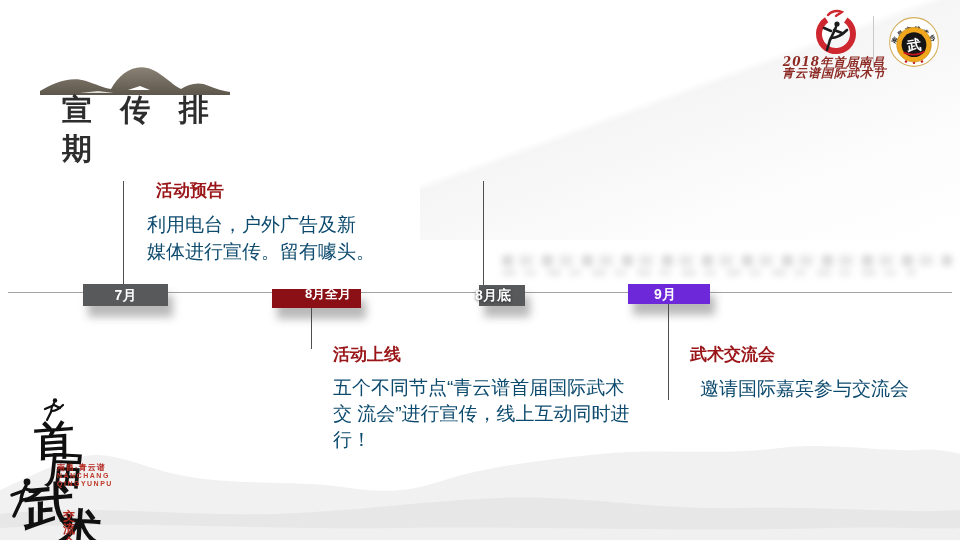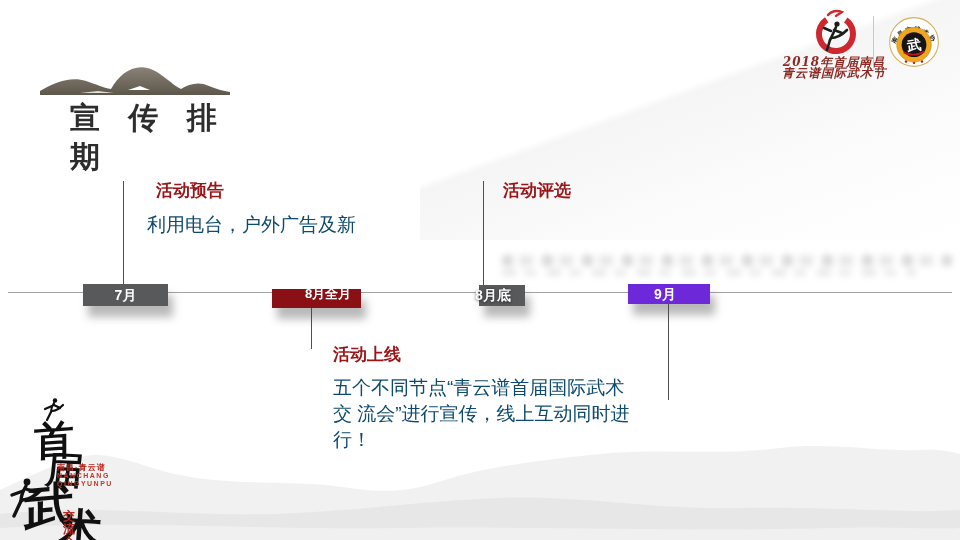--- a/index.html
+++ b/index.html
@@ -94,21 +94,21 @@
     <defs>
       <linearGradient id="mg" x1="0" y1="0" x2="0" y2="1">
         <stop offset="0" stop-color="#8a8275"></stop>
           <stop offset="1" stop-color="#5d564b"></stop>
       </linearGradient>
     </defs>
     <path d="M0 31 C14 23 30 16 46 21 C56 24 63 28 71 29 C80 12 97 2 113 10 C124 15 131 24 141 29 C149 24 159 21 169 26 C176 29 183 31 190 32 L190 35 L0 35 Z" fill="url(#mg)"></path>
     <path d="M88 30 L100 26 L110 30 Z" fill="#ffffff"></path>
     <path d="M40 33 L58 31 L74 33 Z" fill="#ffffff" fill-opacity="0.8"></path>
   </svg>
-  <h1 class="slide-title" style="margin:8px">
+  <h1 class="slide-title" style="margin:0">
     <span class="line">宣 传 排</span>
     <span class="line">期</span>
   </h1>
 
   <svg class="festival-logo" width="72" height="50" viewBox="0 0 72 50">
     <circle cx="36" cy="26" r="17" fill="none" stroke="#cf2730" stroke-width="6" stroke-dasharray="86 22" transform="rotate(-55 36 26)"></circle>
     <path d="M28 7 C31 3 37 2 42 4 C40 6 38 6 36 8" fill="none" stroke="#cf2730" stroke-width="2.4" stroke-linecap="round"></path>
     <g stroke="#1d1d1d" stroke-width="2.6" stroke-linecap="round" fill="none">
       <circle cx="37" cy="16" r="2.6" fill="#1d1d1d" stroke="none"></circle>
       <path d="M36 19 C34 24 32 28 30 32"></path>
@@ -164,32 +164,38 @@
     <span>8月底</span>
   </div>
   <div class="ms-box b4">
     <span>9月</span>
   </div>
 
   <div class="anno a1">
     <div class="anno-heading">活动预告</div>
     <div class="anno-body">
       <span class="bl">利用电台，户外广告及新</span>
+      <span class="bl">媒体进行宣传。留有噱头。</span>
     </div>
   </div>
   <div class="anno a2">
-    <div class="anno-heading">活动评选</div>
   </div>
 
   <div class="anno a3">
     <div class="anno-heading">活动上线</div>
     <div class="anno-body">
       <span class="bl">五个不同节点“青云谱首届国际武术</span>
       <span class="bl">交 流会”进行宣传，线上互动同时进</span>
       <span class="bl">行！</span>
+    </div>
+  </div>
+  <div class="anno a4">
+    <div class="anno-heading">武术交流会</div>
+    <div class="anno-body">
+      <span class="bl">邀请国际嘉宾参与交流会</span>
     </div>
   </div>
 
   <div>
     <svg class="sil sil1" width="22" height="26" viewBox="0 0 22 26">
       <g stroke="#111" stroke-width="2.2" stroke-linecap="round" fill="none">
         <circle cx="13" cy="3.5" r="2.2" fill="#111" stroke="none"></circle>
         <path d="M12 6 C10 9 9 12 9 15"></path>
         <path d="M10 9 L3 12"></path>
         <path d="M12 8 L18 11"></path>

